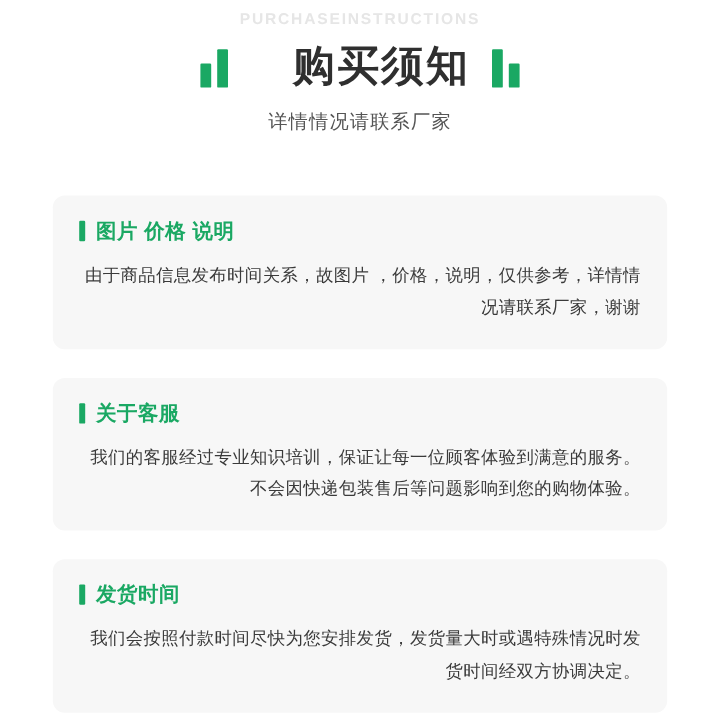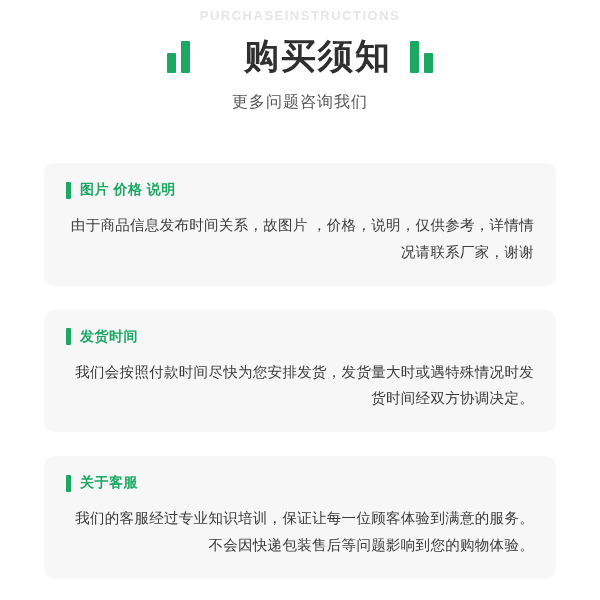--- a/index.html
+++ b/index.html
@@ -106,21 +106,21 @@
     margin-bottom: 13px;
   }
   .tick {
     width: 5px;
     height: 17px;
     background: #1aa863;
     border-radius: 1px;
     display: inline-block;
   }
   .card-title {
-    font-size: 14px;
+    font-size: 17px;
     font-weight: bold;
     color: #1aa863;
     letter-spacing: 0.5px;
   }
   .card-body {
     font-size: 14.5px;
     color: #3a3a3a;
     line-height: 1.85;
     letter-spacing: 0.3px;
     text-align: right;
@@ -138,42 +138,42 @@
       <span class="b b1"></span>
         <span class="b b2"></span>
     </span>
     <span class="main-title">购买须知</span>
     <span class="bars right">
       <span class="b b1"></span>
         <span class="b b2"></span>
     </span>
   </div>
 
-  <div class="subtitle">更多问题咨询我们</div>
+  <div class="subtitle">详情情况请联系厂家</div>
 
   <div class="cards">
 
     <div class="card">
       <div class="card-head">
         <span class="tick"></span>
         <span class="card-title">图片 价格  说明</span>
       </div>
       <div class="card-body">由于商品信息发布时间关系，故图片 ，价格，说明，仅供参考，详情情况请联系厂家，谢谢</div>
     </div>
 
     <div class="card">
       <div class="card-head">
         <span class="tick"></span>
-        <span class="card-title">发货时间</span>
+        <span class="card-title">关于客服</span>
       </div>
-      <div class="card-body">我们会按照付款时间尽快为您安排发货，发货量大时或遇特殊情况时发货时间经双方协调决定。</div>
+      <div class="card-body">我们的客服经过专业知识培训，保证让每一位顾客体验到满意的服务。不会因快递包装售后等问题影响到您的购物体验。</div>
     </div>
 
     <div class="card">
       <div class="card-head">
         <span class="tick"></span>
-        <span class="card-title">关于客服</span>
+        <span class="card-title">发货时间</span>
       </div>
-      <div class="card-body">我们的客服经过专业知识培训，保证让每一位顾客体验到满意的服务。不会因快递包装售后等问题影响到您的购物体验。</div>
+      <div class="card-body">我们会按照付款时间尽快为您安排发货，发货量大时或遇特殊情况时发货时间经双方协调决定。</div>
     </div>
 
   </div>
 </div>
 
 </body></html>

